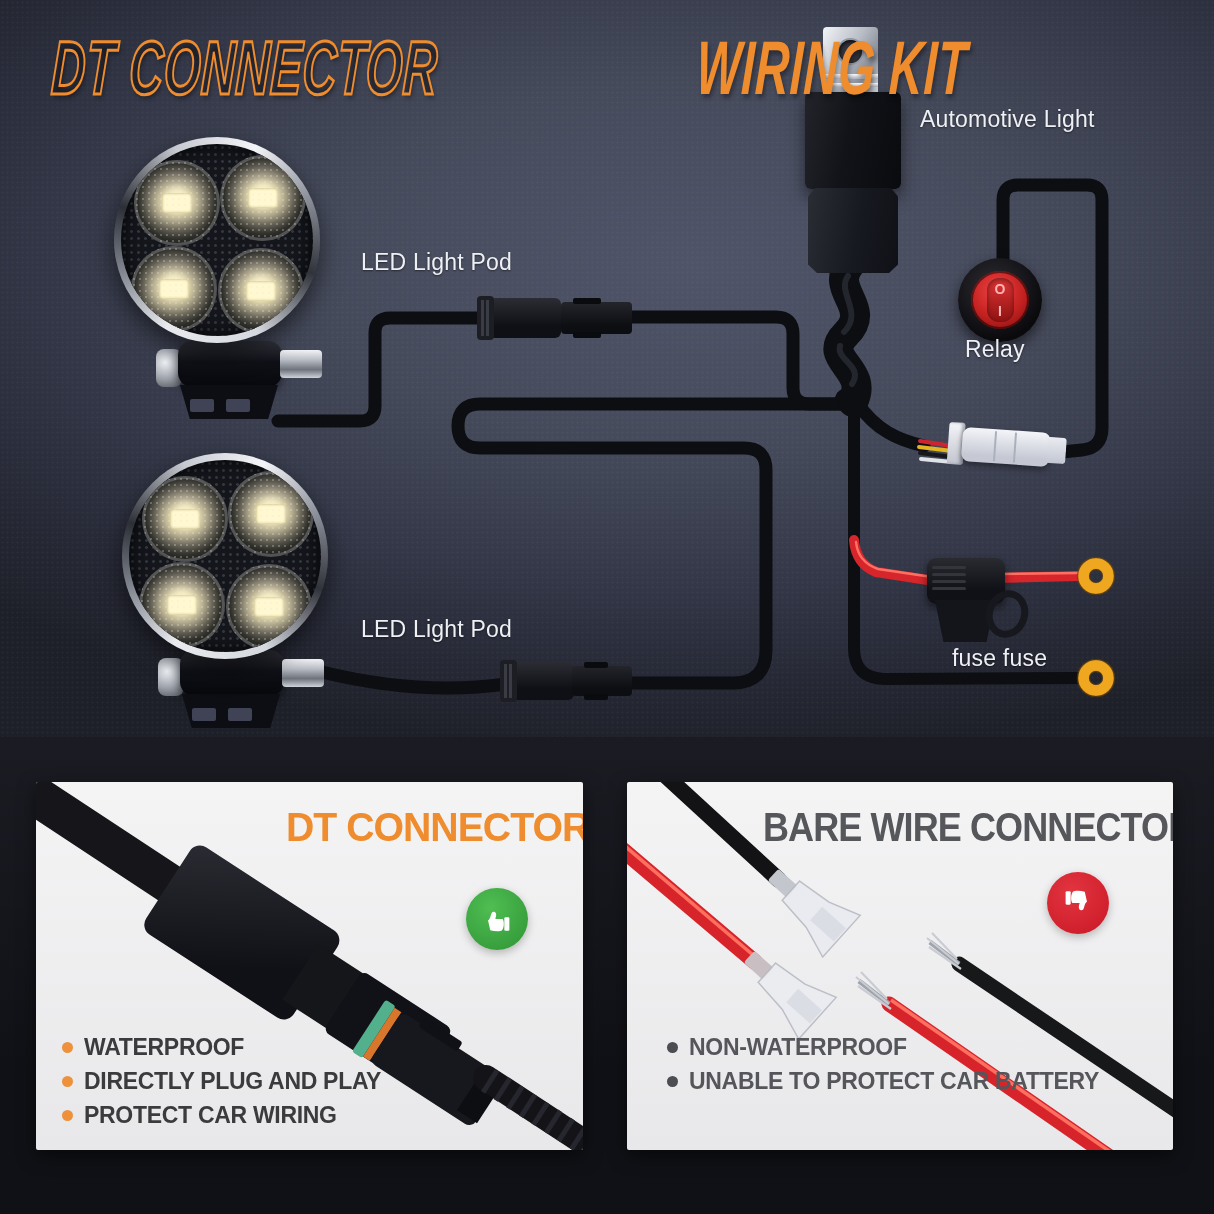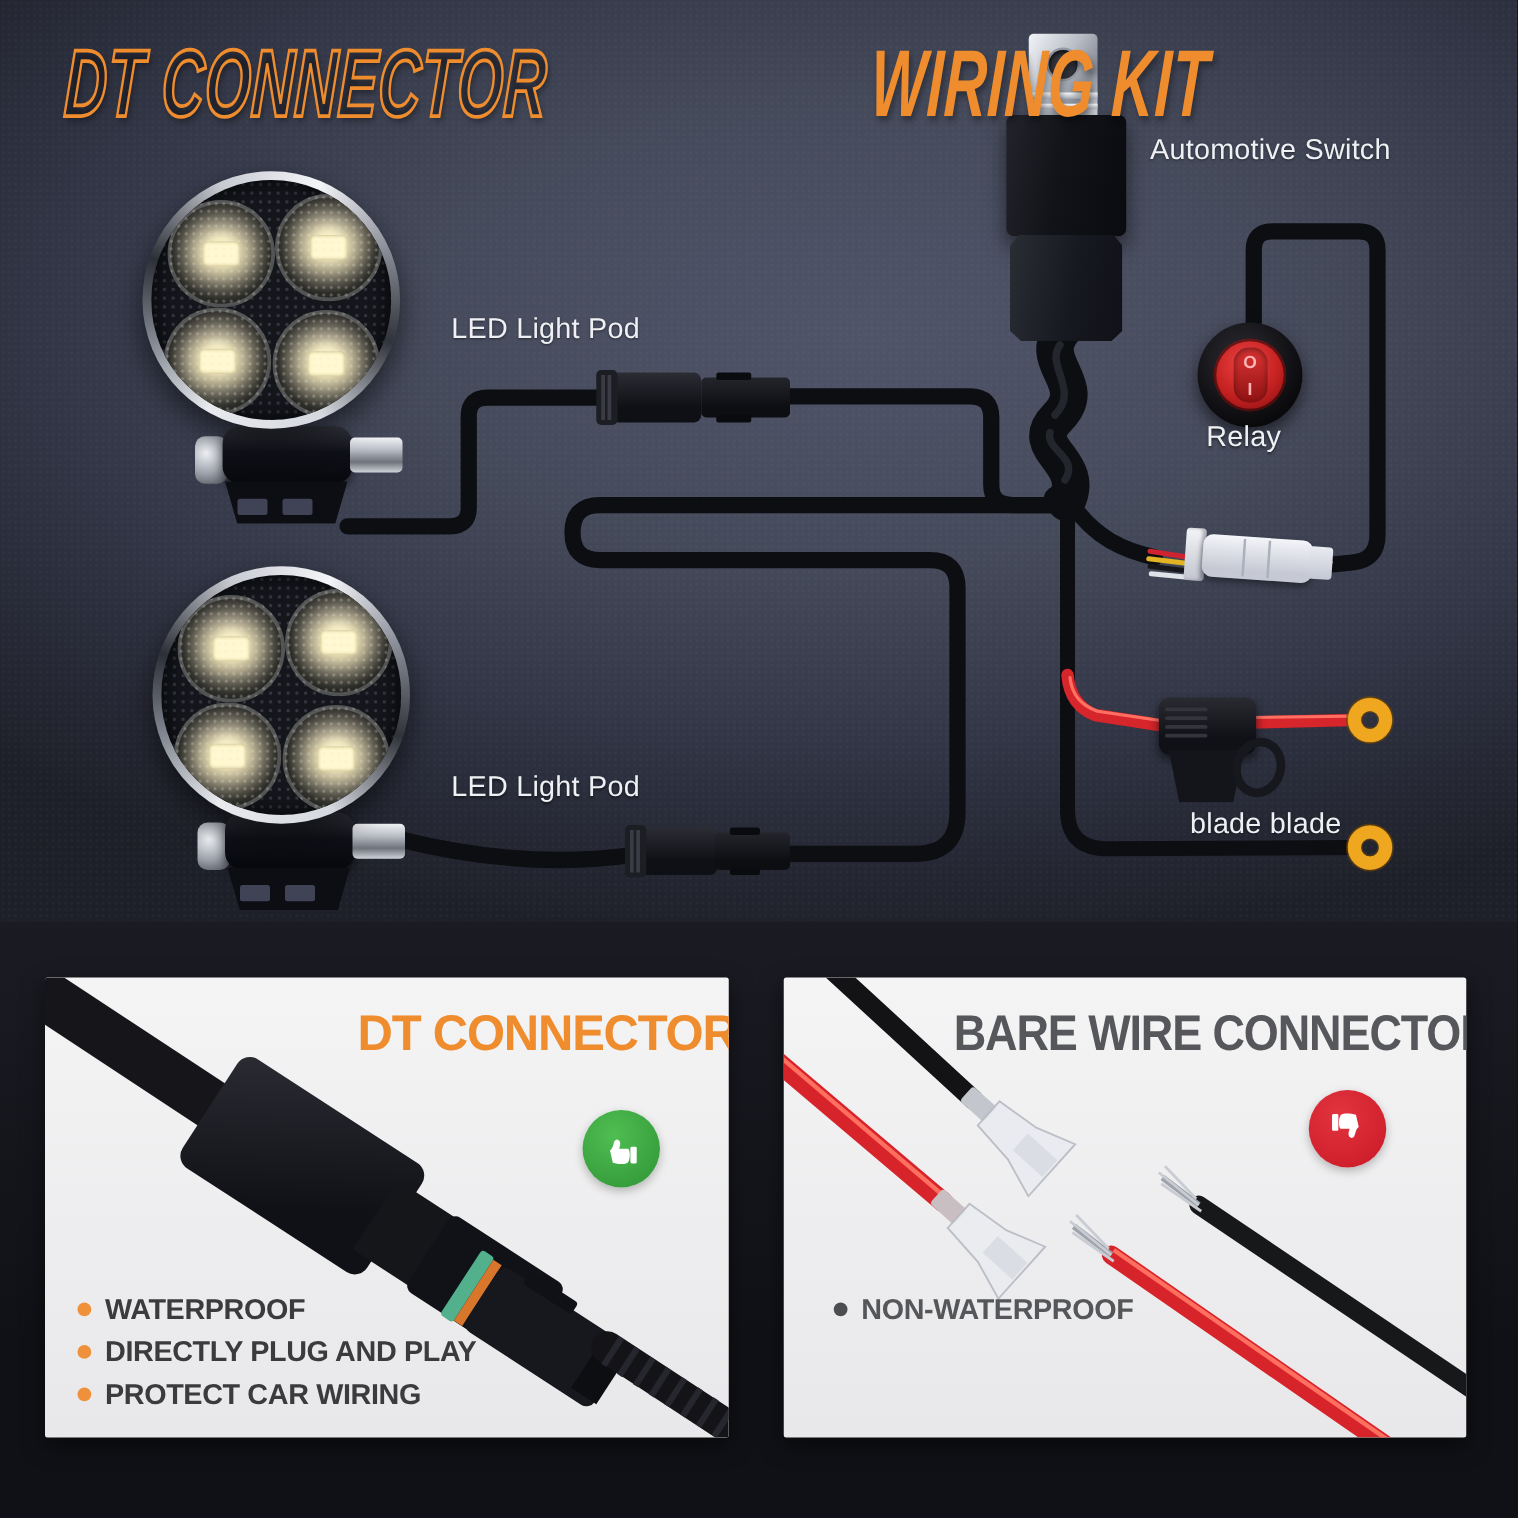--- a/index.html
+++ b/index.html
@@ -288,25 +288,25 @@
     <div id="fuse">
       <div class="fu-top"></div>
       <div class="fu-rib" style="top:14px;"></div>
       <div class="fu-rib" style="top:21px;"></div>
       <div class="fu-rib" style="top:28px;"></div>
       <div class="fu-rib" style="top:35px;"></div>
       <div class="fu-bot"></div>
       <div class="fu-loop"></div>
     </div>
 
-    <div class="diag-label" style="left:920px;top:106px;">Automotive Switch</div>
+    <div class="diag-label" style="left:920px;top:106px;">Automotive Light</div>
     <div class="diag-label" style="left:965px;top:336px;">Relay</div>
     <div class="diag-label" style="left:361px;top:249px;">LED Light Pod</div>
     <div class="diag-label" style="left:361px;top:616px;">LED Light Pod</div>
-    <div class="diag-label" style="left:952px;top:645px;">blade blade</div>
+    <div class="diag-label" style="left:952px;top:645px;">fuse fuse</div>
   </div>
 
   <div id="bottom">
 
     <div class="panel" id="panel-dt">
       <svg class="panel-art" width="547" height="368" viewBox="0 0 547 368">
         <defs>
           <linearGradient id="gh" x1="0" y1="0" x2="1" y2="1">
             <stop offset="0" stop-color="#2b2c33"></stop>
               <stop offset="0.7" stop-color="#101116"></stop>
@@ -392,16 +392,20 @@
             <path d="M10 26 c4 1.2 9 1.2 10.5 0 c1.8 -1.5 2.2 -8 0.5 -10 l-6.5 0 c1 -2.8 1.3 -5.6 -1 -6.4 c-1.8 -0.6 -2.6 1.4 -3.1 3.4 c-0.5 2 -1.2 3.4 -2.4 4.2 z"></path>
             <rect x="22.5" y="14.5" width="4.5" height="12" rx="1"></rect>
           </g>
         </svg>
       </div>
       <div class="bullets">
         <div class="bullet-row">
             <span class="dot"></span>
             <span>NON-WATERPROOF</span>
           </div>
+        <div class="bullet-row">
+            <span class="dot"></span>
+            <span>UNABLE TO PROTECT CAR BATTERY</span>
+          </div>
       </div>
     </div>
   </div>
 </div>
 
 </body></html>

